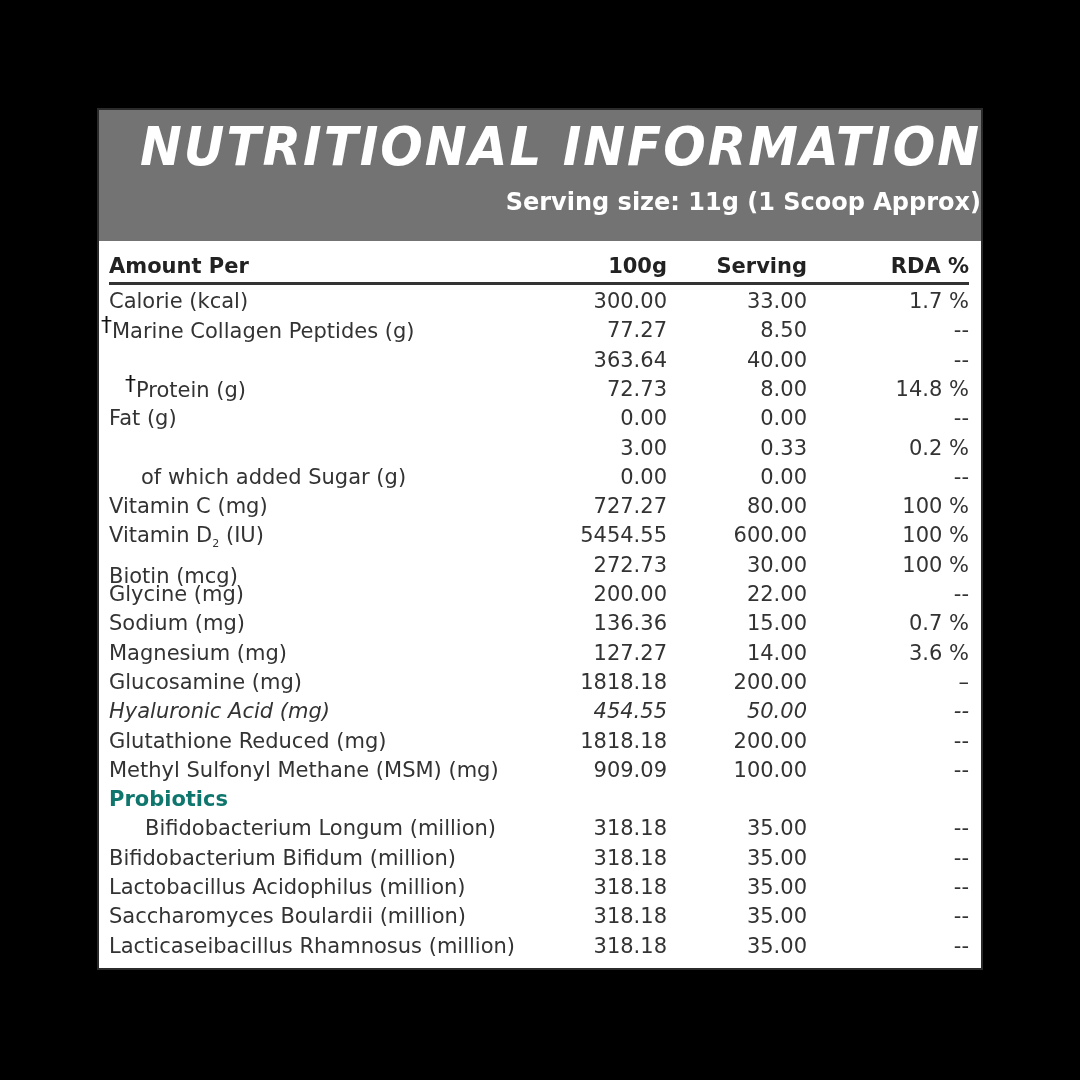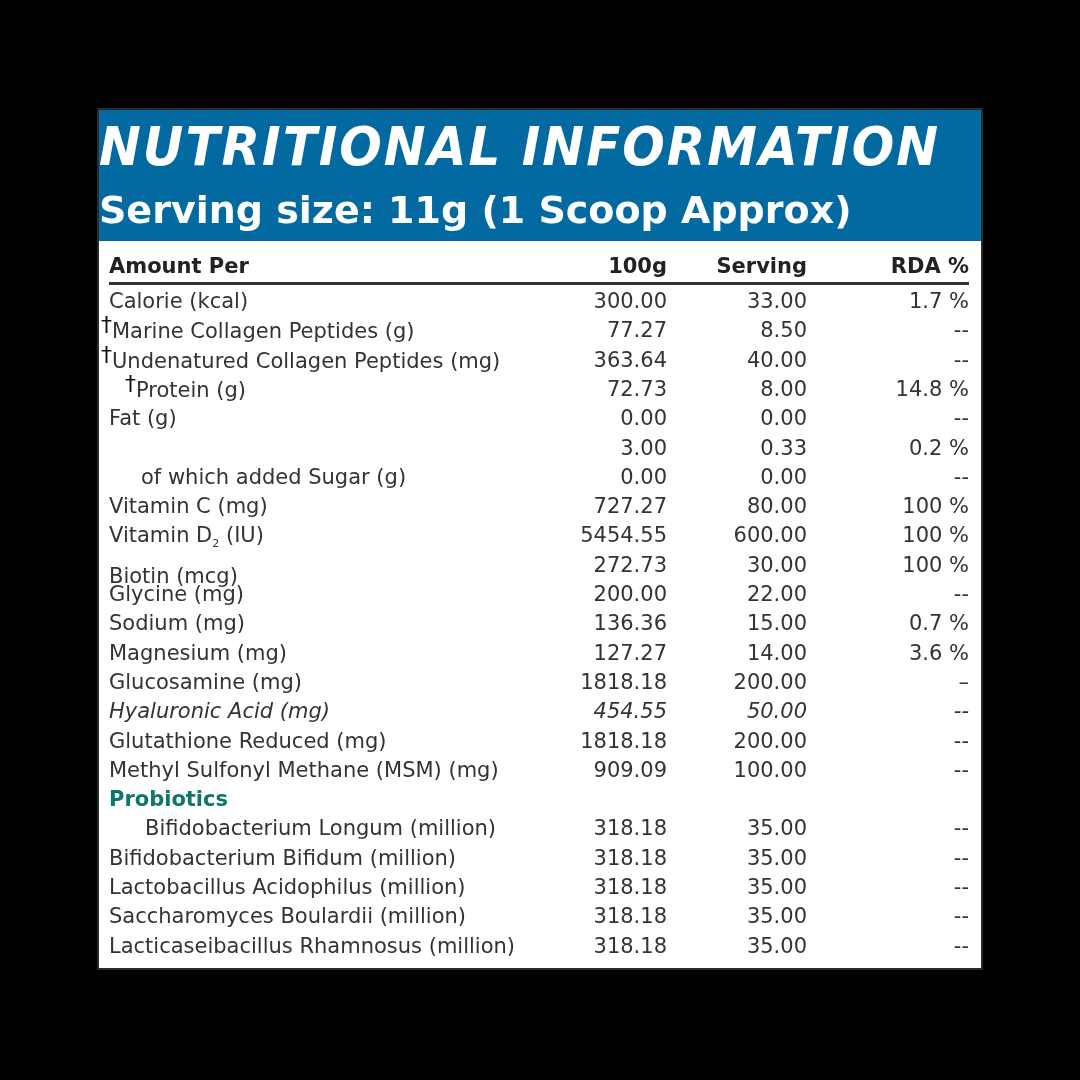--- a/index.html
+++ b/index.html
@@ -1,20 +1,20 @@
 <!DOCTYPE html>
 <html><head>
 <meta charset="utf-8">
 <style>
   html, body { margin:0; padding:0; }
   body { width:1080px; height:1080px; background:#000; position:relative; overflow:hidden; font-family:"DejaVu Sans", sans-serif; }
   .panel { position:absolute; left:97px; top:108px; width:886px; height:862px; background:#fff; border:2px solid #2b2b2b; box-sizing:border-box; }
-  .head { position:absolute; left:0; top:0; width:100%; height:131px; background:#0369a1; color:#fff; text-align:left; }
+  .head { position:absolute; left:0; top:0; width:100%; height:131px; background:#737373; color:#fff; text-align:right; }
   .title { position:absolute; left:0; right:0; top:8px; font-family:"DejaVu Sans", sans-serif; font-weight:bold; font-style:italic; font-size:50px; letter-spacing:2px; transform:scaleY(1.05); }
-  .subtitle { position:absolute; left:0; right:0; top:78px; font-weight:bold; font-size:38px; }
+  .subtitle { position:absolute; left:0; right:0; top:78px; font-weight:bold; font-size:24px; }
   .thead { position:absolute; left:10px; right:12px; top:140px; height:32px; font-weight:bold; font-size:21px; color:#222; }
   .rule { position:absolute; left:10px; right:12px; top:172px; height:3px; background:#333; }
   .row { position:absolute; left:10px; right:12px; height:29px; font-size:21px; color:#333; line-height:29px; white-space:nowrap; }
   .c-name { position:absolute; left:0; }
   .c-100 { position:absolute; right:302px; text-align:right; }
   .c-srv { position:absolute; right:162px; text-align:right; }
   .c-rda { position:absolute; right:0; text-align:right; }
   .thead span { line-height:32px; }
   .dagger { font-size:22px; color:#111; position:relative; top:-6px; margin-right:0; }
   .bold { font-weight:bold; color:#0f766e; }
@@ -42,21 +42,20 @@
         <span class="c-srv">33.00</span>
         <span class="c-rda">1.7 %</span>
       </div>
       <div class="row" style="top: 206.3px;">
         <span class="c-name" style="left: -8px;"><span class="dagger">†</span><span>Marine Collagen Peptides (g)</span></span>
         <span class="c-100">77.27</span>
         <span class="c-srv">8.50</span>
         <span class="c-rda">--</span>
       </div>
       <div class="row" style="top: 235.6px;">
-        <span class="c-name" style="left: -8px;"><span class="dagger">†</span><span>Undenatured Collagen Peptides (mg)</span></span>
         <span class="c-100">363.64</span>
         <span class="c-srv">40.00</span>
         <span class="c-rda">--</span>
       </div>
       <div class="row" style="top: 264.9px;">
         <span class="c-name" style="left: 16px;"><span class="dagger">†</span><span>Protein (g)</span></span>
         <span class="c-100">72.73</span>
         <span class="c-srv">8.00</span>
         <span class="c-rda">14.8 %</span>
       </div>

